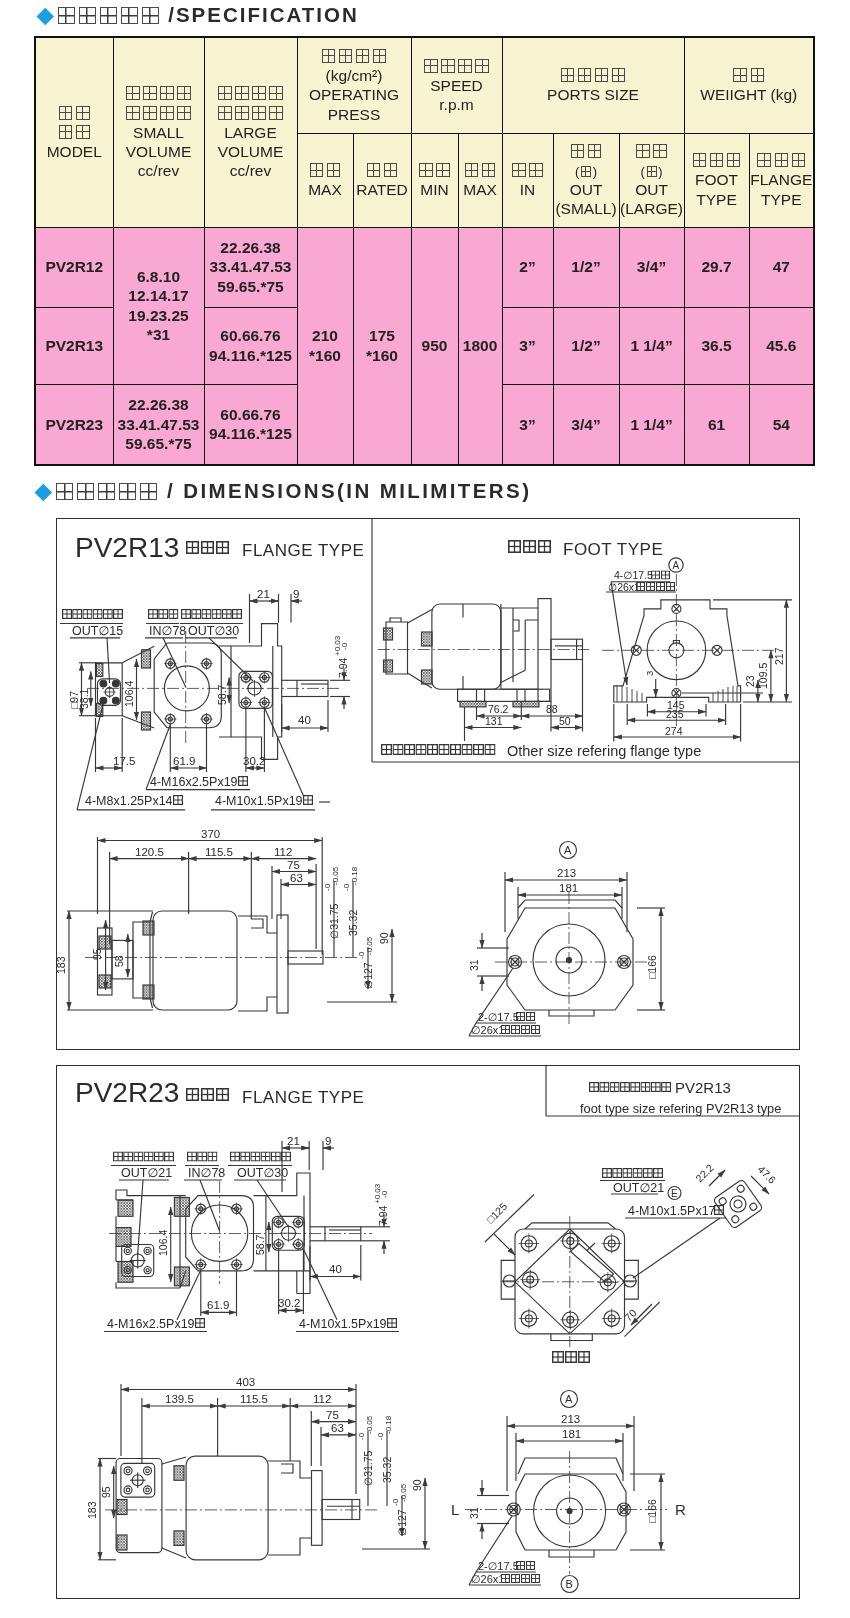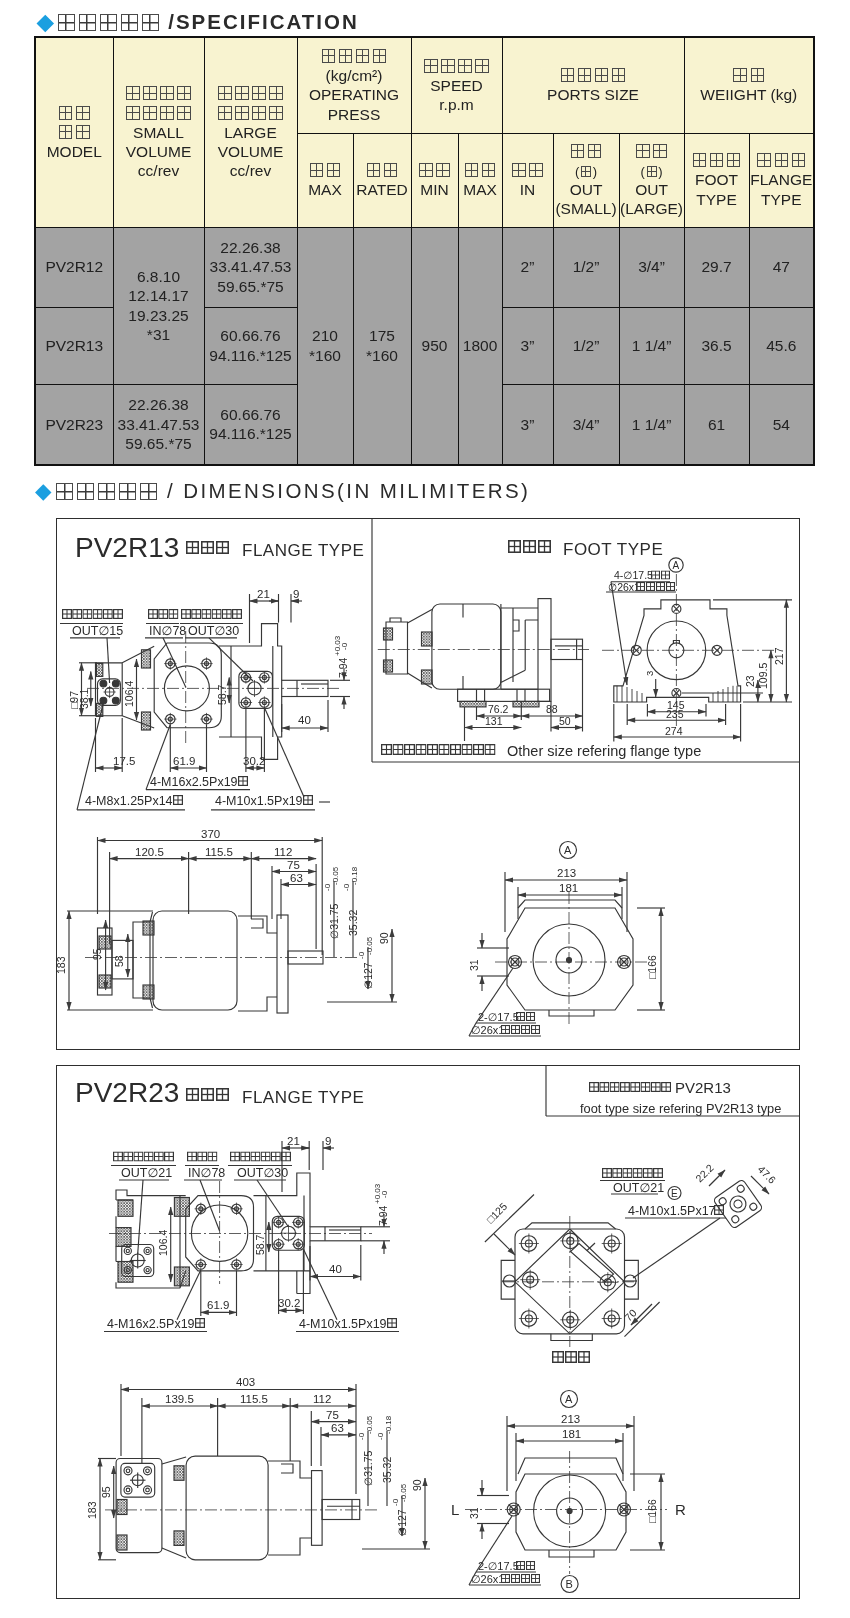--- a/index.html
+++ b/index.html
@@ -7,28 +7,28 @@
 .abs{position:absolute;}
 
 .c{display:inline-block;width:13.5px;height:14px;border:1.3px solid #4a4a4a;box-sizing:border-box;margin:0 1.8px;vertical-align:-1.5px;
 background:linear-gradient(#4a4a4a,#4a4a4a) 50% 50%/100% 1.2px no-repeat,linear-gradient(#4a4a4a,#4a4a4a) 50% 50%/1.2px 100% no-repeat;}
 .c.s{width:10px;height:10.5px;vertical-align:-1px;}
 .c.b{width:17px;height:17.5px;border-width:1.6px;margin:0 2px;vertical-align:-2px;background:linear-gradient(#3a3a3a,#3a3a3a) 50% 50%/100% 1.5px no-repeat,linear-gradient(#3a3a3a,#3a3a3a) 50% 50%/1.5px 100% no-repeat;}
 .diam{color:#1b9fe0;}
 table.spec{border-collapse:collapse;table-layout:fixed;}
 table.spec td{border:1px solid #111;text-align:center;vertical-align:middle;font-size:15.5px;color:#222;padding:0;line-height:1.25;}
 table.spec td.hd{background:#f8f3d0;}
-table.spec td.w{background:#a3a3a3;}
+table.spec td.w{background:#f9a8d4;font-weight:bold;}
 .box{position:absolute;border:1.8px solid #2e2e2e;}
 svg text{font-family:"Liberation Sans",sans-serif;fill:#2b2b2b;}
 </style>
 </head>
 <body>
 
-<div class="abs" style="left:37px;top:9px;font-size:20.5px;font-weight:bold;letter-spacing:2px;">
+<div class="abs" style="left:37px;top:2px;font-size:20.5px;font-weight:bold;letter-spacing:2px;">
 <span class="diam" style="font-size:21.5px;">◆</span><span style="font-weight:normal;"><i class="c b"></i><i class="c b"></i><i class="c b"></i><i class="c b"></i><i class="c b"></i></span>&nbsp;/SPECIFICATION
 </div>
 
 <div class="abs" style="left:34px;top:36px;">
 <table class="spec" style="width:779px;border:2.5px solid #111;">
 <colgroup>
 <col style="width:78px">
         <col style="width:91px">
         <col style="width:93px">
         <col style="width:56px">
@@ -92,21 +92,21 @@
  <td class="w">3”</td>
  <td class="w">3/4”</td>
  <td class="w">1 1/4”</td>
  <td class="w">61</td>
  <td class="w">54</td>
 </tr>
 </tbody>
     </table>
 </div>
 
-<div class="abs" style="left:35px;top:478px;font-size:20.5px;font-weight:normal;letter-spacing:2.4px;">
+<div class="abs" style="left:35px;top:478px;font-size:20.5px;font-weight:bold;letter-spacing:2.4px;">
 <span class="diam" style="font-size:21.5px;">◆</span><span style="font-weight:normal;"><i class="c b"></i><i class="c b"></i><i class="c b"></i><i class="c b"></i><i class="c b"></i></span>&nbsp;/ DIMENSIONS(IN MILIMITERS)
 </div>
 
 <div class="box" style="left:56px;top:518px;width:742px;height:530px;">
 <svg width="742" height="530" viewBox="0 0 742 530" id="svg1">
 <defs>
 <symbol id="cj" viewBox="0 0 10 10">
           <rect x="0.6" y="0.6" width="8.8" height="8.8" fill="none" stroke-width="1.2"></rect>
           <line x1="0.6" y1="5" x2="9.4" y2="5" stroke-width="1"></line>
           <line x1="5" y1="0.6" x2="5" y2="9.4" stroke-width="1"></line>

